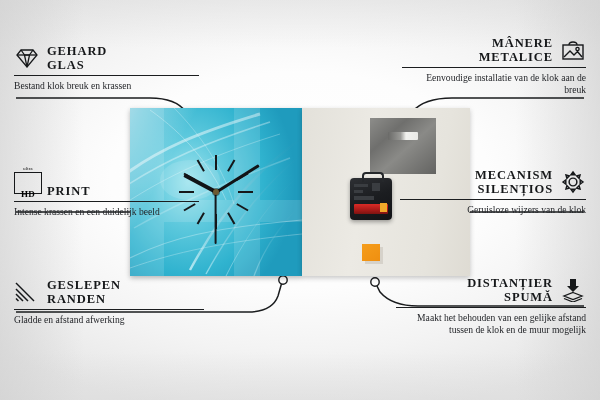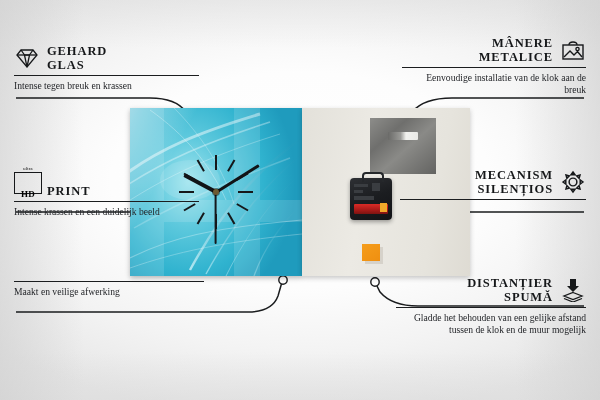--- a/index.html
+++ b/index.html
@@ -226,42 +226,57 @@
               <path d="M19,4 L15.5,9 L13,21"></path>
               <path d="M10.5,9 L15.5,9"></path>
         </g>
           </svg>
       </span>
       <span class="ttl">
         <span>GEHARD</span><br><span>GLAS</span>
       </span>
     </div>
     <div class="rule"></div>
-    <div class="desc">Intense tegen breuk en krassen</div>
+    <div class="desc">Bestand klok breuk en krassen</div>
   </div>
 
   <div class="callout left" id="c2">
     <div class="head">
       <span class="ic">
         <span class="hdSq">
           <s>ultra</s>
             <b>HD</b>
         </span>
       </span>
       <span class="ttl">
         <br><span>PRINT</span>
       </span>
     </div>
     <div class="rule"></div>
     <div class="desc">Intense krassen en een duidelijk beeld</div>
   </div>
 
   <div class="callout left" id="c3">
-    <div class="rule"></div>
-    <div class="desc">Maakt en veilige afwerking</div>
+    <div class="head">
+      <span class="ic">
+        <svg width="26" height="24" viewBox="0 0 26 24">
+            <g stroke="#16181a" stroke-width="1.5" fill="none">
+          <path d="M2,3 L20,21"></path>
+              <path d="M2,9 L14,21"></path>
+              <path d="M2,14 L9,21"></path>
+              <path d="M2,18.5 L4.5,21"></path>
+        </g>
+          </svg>
+      </span>
+      <span class="ttl">
+        <span>GESLEPEN</span><br><span>RANDEN</span>
+      </span>
+    </div>
+    <div class="rule"></div>
+    <div class="desc">Gladde en afstand afwerking</div>
   </div>
 
   <div class="callout right" id="c4">
     <div class="head">
       <span class="ttl">
         <span>MÂNERE</span><br><span>METALICE</span>
       </span>
       <span class="ic">
         <svg width="26" height="24" viewBox="0 0 26 24">
             <g stroke="#16181a" stroke-width="1.4" fill="none">
@@ -292,33 +307,34 @@
               <path d="M23.8,13 L20.8,15.2 L20.8,10.8 Z"></path>
           <path d="M5.4,5.4 L9,6.4 L6.4,9 Z"></path>
               <path d="M20.6,20.6 L17,19.6 L19.6,17 Z"></path>
           <path d="M20.6,5.4 L19.6,9 L17,6.4 Z"></path>
               <path d="M5.4,20.6 L6.4,17 L9,19.6 Z"></path>
         </g>
           </svg>
       </span>
     </div>
     <div class="rule"></div>
+    <div class="desc">Geruisloze wijzers van de klok</div>
   </div>
 
   <div class="callout right" id="c6">
     <div class="head">
       <span class="ttl">
         <span>DISTANȚIER</span><br><span>SPUMĂ</span>
       </span>
       <span class="ic">
         <svg width="26" height="24" viewBox="0 0 26 24">
             <g stroke="#16181a" stroke-width="1.3" fill="none">
           <path d="M10,1 L16,1 L16,8 L19,8 L13,14 L7,8 L10,8 Z" fill="#16181a" stroke="none"></path>
           <path d="M13,14.5 L22,18 L13,21.5 L4,18 Z"></path>
           <path d="M4,20.5 L13,24 L22,20.5"></path>
         </g>
           </svg>
       </span>
     </div>
     <div class="rule"></div>
-    <div class="desc">Gladde het behouden van een gelijke afstand tussen de klok en de muur mogelijk</div>
+    <div class="desc">Maakt het behouden van een gelijke afstand tussen de klok en de muur mogelijk</div>
   </div>
 </div>
 
 </body></html>

